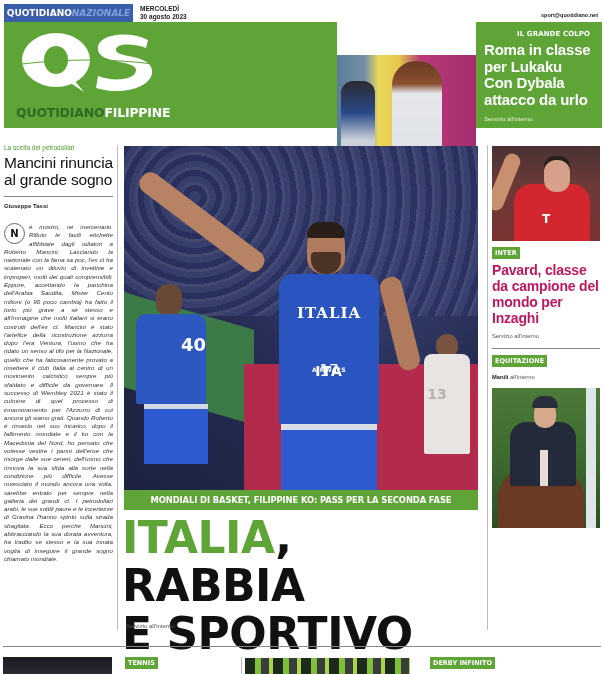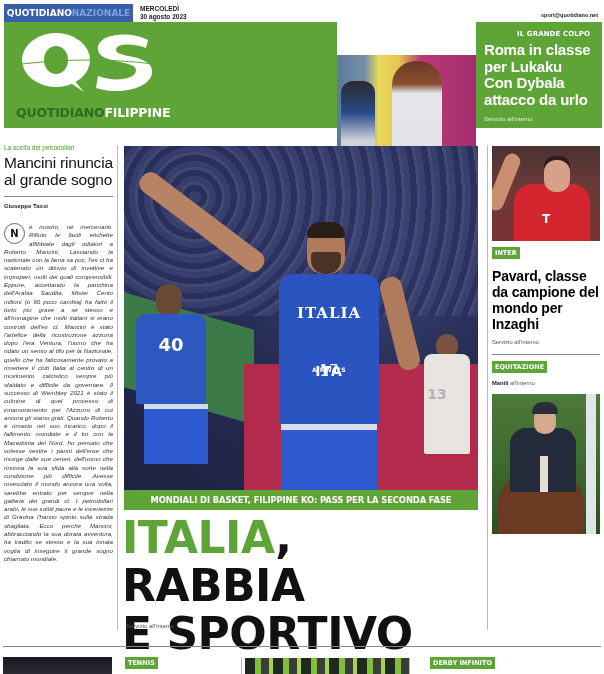--- a/index.html
+++ b/index.html
@@ -3,21 +3,21 @@
 <meta charset="utf-8">
 <style>
   * { box-sizing: border-box; margin: 0; padding: 0; }
   html, body { width: 604px; height: 674px; overflow: hidden; background: #ffffff; }
   body { font-family: "Liberation Sans", sans-serif; color: #111; position: relative; }
 
   
   .qn-bar { position: absolute; left: 4px; top: 4px; width: 129px; height: 18px; background: #3a5ea9;
             font: 900 9px "DejaVu Sans", sans-serif; letter-spacing: 0px; color: #fff;
             display: flex; align-items: center; justify-content: center; }
-  .qn-bar .light { color: #7fa2dc; }
+  .qn-bar .light { color: #7fa2dc; font-style: italic; }
   .date { position: absolute; left: 140px; top: 5px; font: 700 6.5px "Liberation Sans", sans-serif; line-height: 8px; color: #222; }
   .email { position: absolute; right: 6px; top: 12px; font: 700 5.5px "Liberation Sans", sans-serif; color: #222; }
 
   .mast-green { position: absolute; left: 4px; top: 22px; width: 333px; height: 106px; background: #5ea437; }
   .qs-logo { position: absolute; left: 14px; top: 8px; width: 140px; height: 65px; }
   .qs-sub { position: absolute; left: 12px; bottom: 8px; font: 900 12.5px "DejaVu Sans", sans-serif; color: #2f6b22; letter-spacing: -0.2px; }
   .qs-sub .white { color: #fff; }
 
   .promo { position: absolute; left: 337px; top: 22px; width: 265px; height: 106px; display: flex; }
   .promo-img { width: 139px; height: 136px; position: relative; overflow: hidden;
@@ -61,21 +61,21 @@
   .jersey-italia { top: 30px; font: 700 15px "DejaVu Serif", serif; letter-spacing: 1px; }
   .jersey-num { top: 52px; font: 400 15px "DejaVu Sans", sans-serif; margin-top: 36px; }
   .jersey-ita { top: 76px; font: 900 14px "DejaVu Sans", sans-serif; letter-spacing: 1px; margin-top: 13px; }
   .jersey-airways { top: 92px; font: 700 6px "DejaVu Sans", sans-serif; letter-spacing: 0.5px; }
   .arm-left { position: absolute; left: 18px; top: 20px; width: 150px; height: 22px; background: #b88264; border-radius: 10px;
               transform-origin: left center; transform: rotate(37deg); }
   .arm-right { position: absolute; left: 265px; top: 130px; width: 22px; height: 95px; background: #b07a5c; border-radius: 10px; transform: rotate(-14deg); }
   .player-back { position: absolute; left: 12px; top: 168px; width: 78px; height: 150px; }
   .player-back .jer { position: absolute; left: 0; top: 0; width: 70px; height: 90px; background: #2d58c2; border-radius: 10px 10px 2px 2px; }
   .player-back .sh { position: absolute; left: 8px; top: 90px; width: 64px; height: 60px; background: #2f5bd0; border-top: 5px solid #d4d9e6; }
-  .player-back .num { position: absolute; left: 0; top: 20px; width: 70px; text-align: center; font: 700 18px "DejaVu Sans", sans-serif; color: #fff; }
+  .player-back .num { position: absolute; left: 0; top: 20px; width: 70px; text-align: right; font: 700 18px "DejaVu Sans", sans-serif; color: #fff; }
   .player-back .hd { position: absolute; left: 20px; top: -30px; width: 26px; height: 32px; background: #6a4a36; border-radius: 12px; }
   .player-opp { position: absolute; left: 300px; top: 208px; width: 48px; height: 136px; }
   .player-opp .jer { position: absolute; left: 0; top: 0; width: 46px; height: 100px; background: #e8e4e2; border-radius: 8px 8px 2px 2px; }
   .player-opp .num { position: absolute; left: 0; top: 32px; width: 26px; text-align: center; font: 700 14px "DejaVu Sans", sans-serif; color: #b8b0b0; }
   .player-opp .hd { position: absolute; left: 12px; top: -20px; width: 22px; height: 24px; background: #7a5240; border-radius: 11px; }
 
   .main-banner { position: absolute; left: 124px; top: 490px; width: 354px; height: 20px; background: #5ea437;
                  font: 900 8.4px "DejaVu Sans", sans-serif; color: #fff; display: flex; align-items: center; justify-content: center; letter-spacing: -0.1px; }
   .main-headline { position: absolute; left: 122px; top: 514px; width: 360px; font: 900 44px "DejaVu Sans", sans-serif;
                    line-height: 48px; color: #111; letter-spacing: -0.5px; }
@@ -89,21 +89,21 @@
   .pavard-img { width: 108px; height: 95px; position: relative; overflow: hidden;
                 background: linear-gradient(180deg, #4a3232 0%, #6a3a38 40%, #7a3232 100%); }
   .pavard-img .shirt { position: absolute; left: 22px; top: 38px; width: 76px; height: 62px; background: #d4262e; border-radius: 18px 18px 0 0; }
   .pavard-img .head { position: absolute; left: 52px; top: 14px; width: 26px; height: 32px; background: #d6a08a; border-radius: 12px; }
   .pavard-img .hair { position: absolute; left: 52px; top: 10px; width: 26px; height: 12px; background: #2a1e1a; border-radius: 12px 12px 2px 2px; }
   .pavard-img .arm { position: absolute; left: 4px; top: 6px; width: 16px; height: 60px; background: #c8906e; border-radius: 8px; transform: rotate(22deg); }
   .pavard-img .logo { position: absolute; left: 50px; top: 66px; font: 700 12px "DejaVu Sans", sans-serif; color: #fff; }
   .tag { display: inline-block; background: #5ea437; color: #fff; font: 900 6.5px "DejaVu Sans", sans-serif;
          padding: 2px 3px; letter-spacing: 0px; }
   .right-col .tag { margin-top: 6px; }
-  .right-title { font: 700 14px "Liberation Sans", sans-serif; line-height: 16px; margin-top: 9px; color: #000000; letter-spacing: -0.2px; }
+  .right-title { font: 700 14px "Liberation Sans", sans-serif; line-height: 16px; margin-top: 3px; color: #be185d; letter-spacing: -0.2px; }
   .right-foot { font: 400 5.8px "Liberation Sans", sans-serif; color: #555; margin-top: 7px; }
   .right-foot b { font-weight: 700; color: #222; }
   .rule-r { height: 1px; background: #888; margin: 9px 0 0 0; }
   .rider-img { width: 108px; height: 140px; margin-top: 8px; position: relative; overflow: hidden;
                background: linear-gradient(180deg, #4d7a3a 0%, #3d6a2e 50%, #2e4e22 100%); }
   .rider-img .body { position: absolute; left: 18px; top: 34px; width: 66px; height: 64px; background: #232a3a; border-radius: 16px 16px 2px 2px; }
   .rider-img .head { position: absolute; left: 42px; top: 14px; width: 22px; height: 26px; background: #d6a88c; border-radius: 10px; }
   .rider-img .helmet { position: absolute; left: 40px; top: 8px; width: 26px; height: 12px; background: #2a2e3a; border-radius: 12px 12px 2px 2px; }
   .rider-img .horse { position: absolute; left: 6px; top: 80px; width: 86px; height: 70px; background: #6a3a22; border-radius: 30px 30px 0 0; }
   .rider-img .ribbon { position: absolute; left: 48px; top: 62px; width: 8px; height: 36px; background: #e8dcd6; }

